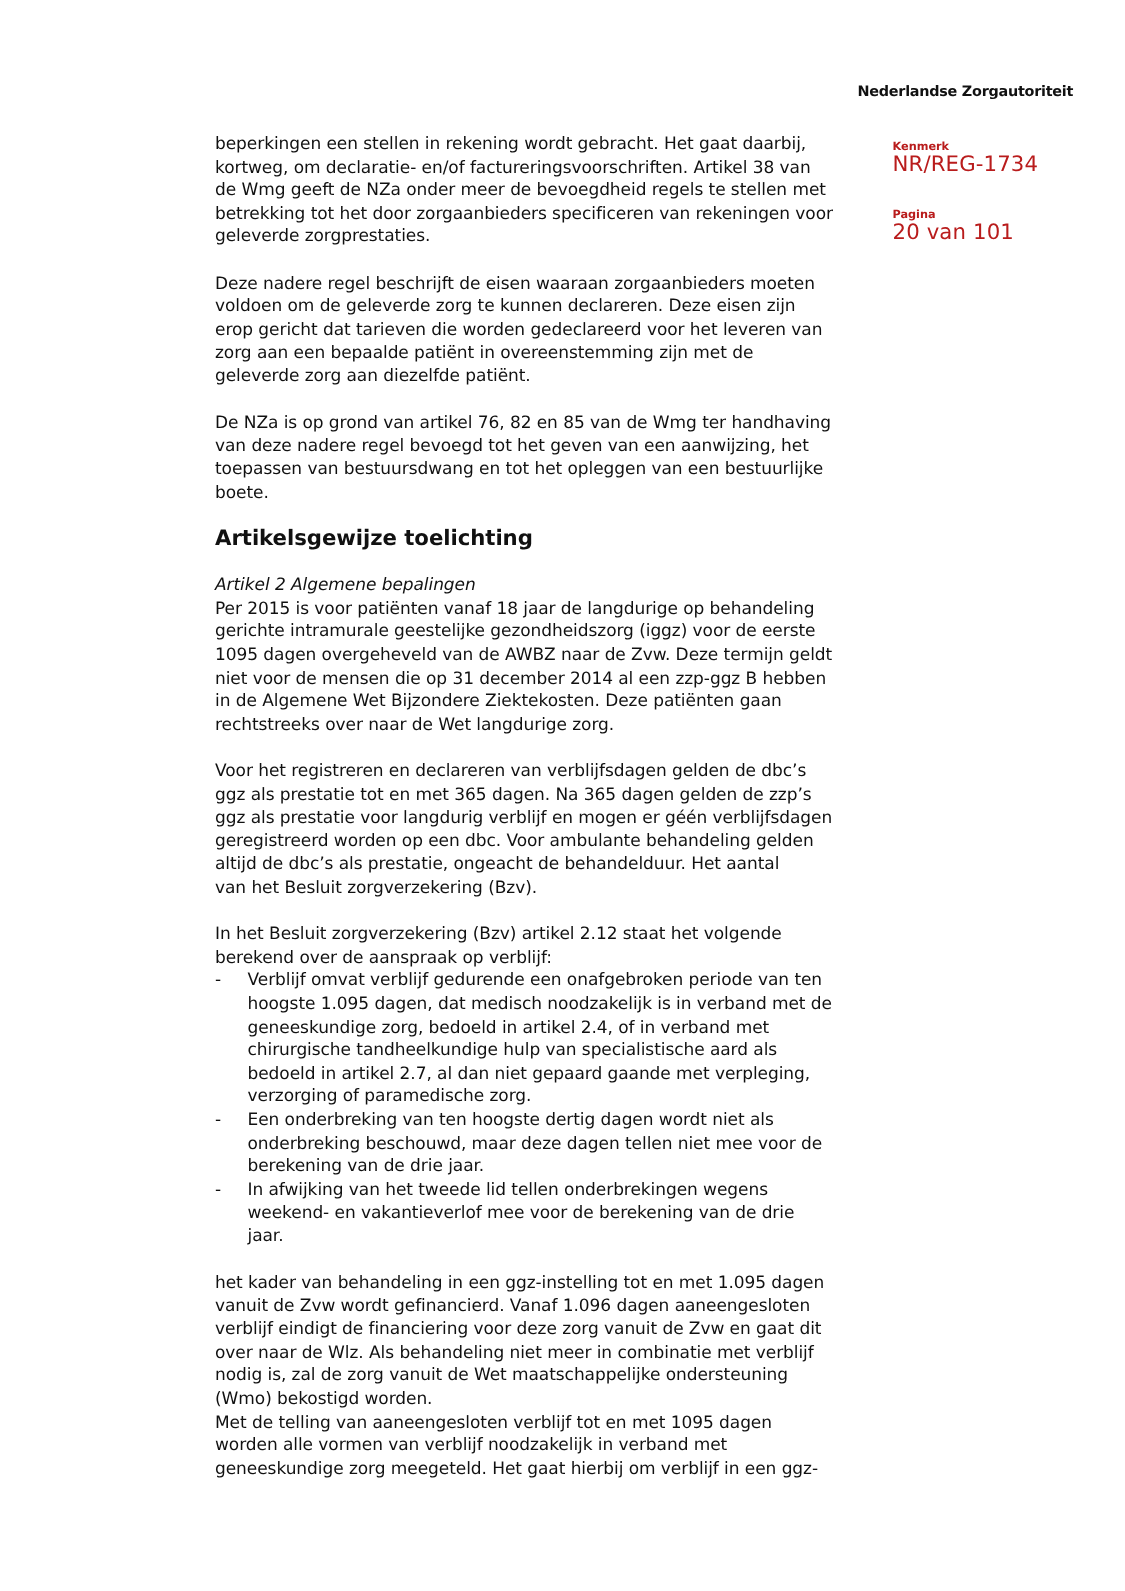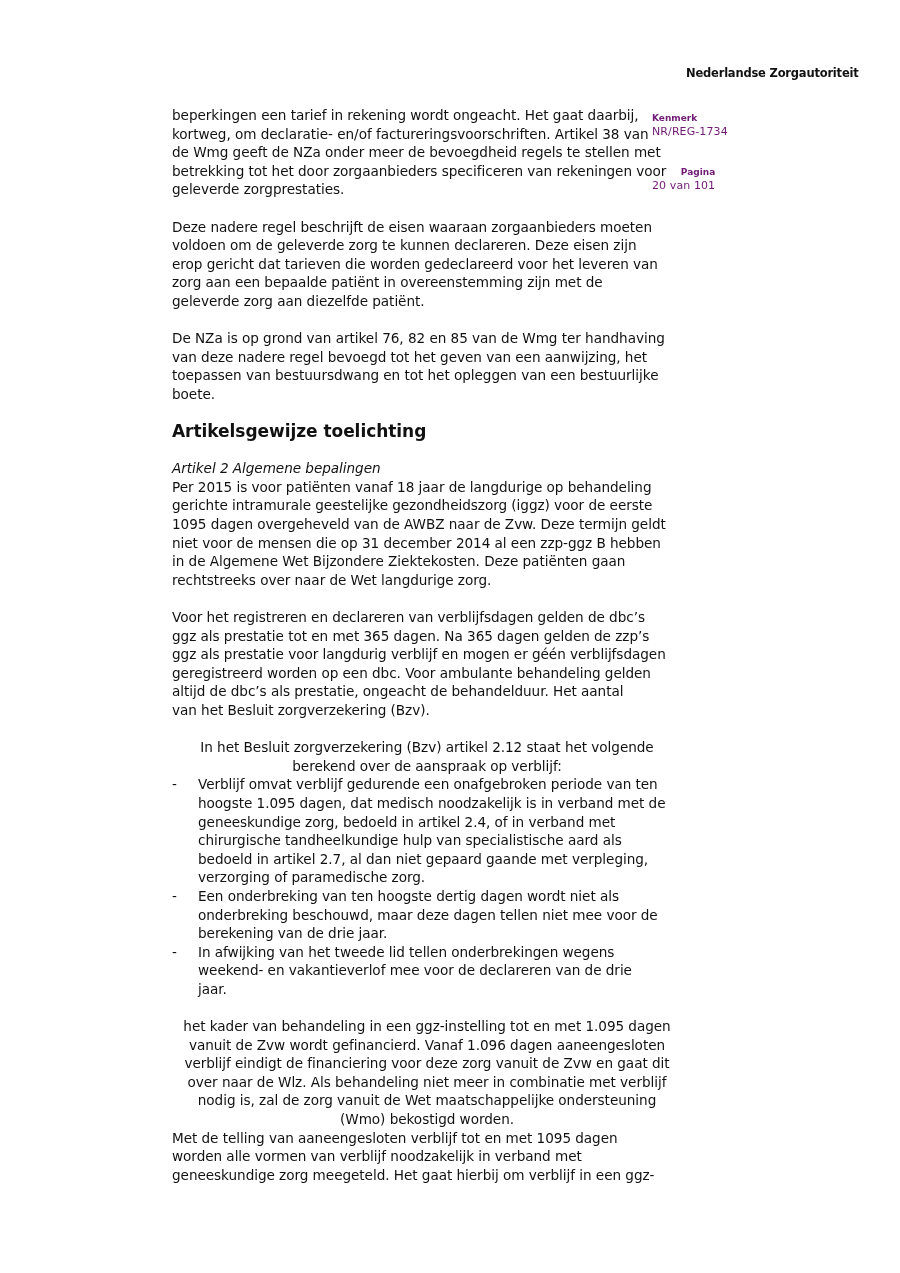--- a/index.html
+++ b/index.html
@@ -2,32 +2,32 @@
 <html><head>
   <meta charset="utf-8">
   <style>
     html, body { margin: 0; padding: 0; background: #ffffff; }
     body { width: 900px; height: 1273px; position: relative; overflow: hidden; color: #111; }
     .org {
       position: absolute; left: 686px; top: 66px;
       font-family: "DejaVu Sans", sans-serif; font-size: 11.5px; font-weight: bold;
       letter-spacing: -0.2px; color: #111;
     }
-    .side { position: absolute; left: 652px; font-family: "DejaVu Sans", sans-serif; color: #701a75; }
+    .side { position: absolute; left: 714px; font-family: "DejaVu Sans", sans-serif; color: #b91c1c; }
     .side .lbl { font-size: 9px; font-weight: bold; line-height: 12px; }
-    .side .val { font-size: 11px; line-height: 16px; letter-spacing: 0.1px; }
+    .side .val { font-size: 17px; line-height: 16px; letter-spacing: 0.1px; }
     .kenmerk { top: 112px; }
-    .pagina { top: 166px; text-align: right; }
+    .pagina { top: 166px; }
     .main {
       position: absolute; left: 172px; top: 106px; width: 510px;
       font-family: "DejaVu Sans", sans-serif; font-size: 13.6px; line-height: 18.6px;
       color: #111; letter-spacing: -0.05px;
     }
     .main p { margin: 0 0 18.6px 0; }
-    .main p.tight { margin-bottom: 0; text-align: center; }
+    .main p.tight { margin-bottom: 0; }
     .heading { font-weight: bold; margin: 0 0 18.6px 0; font-size: 17px; }
     .sub { font-style: italic; margin: 0; }
     ul.dash { list-style: none; margin: 0 0 18.6px 0; padding: 0; }
     ul.dash li { position: relative; padding-left: 26px; }
     ul.dash li .dash-mark { position: absolute; left: 0; top: 0; }
     .line { display: block; white-space: nowrap; }
   </style>
 </head>
 <body>
 
@@ -37,21 +37,21 @@
   <div class="lbl">Kenmerk</div>
   <div class="val">NR/REG-1734</div>
 </div>
 <div class="side pagina">
   <div class="lbl">Pagina</div>
   <div class="val">20 van 101</div>
 </div>
 
 <div class="main">
   <p>
-      <span class="line">beperkingen een tarief in rekening wordt ongeacht. Het gaat daarbij,</span>
+      <span class="line">beperkingen een stellen in rekening wordt gebracht. Het gaat daarbij,</span>
       <span class="line">kortweg, om declaratie- en/of factureringsvoorschriften. Artikel 38 van</span>
       <span class="line">de Wmg geeft de NZa onder meer de bevoegdheid regels te stellen met</span>
       <span class="line">betrekking tot het door zorgaanbieders specificeren van rekeningen voor</span>
       <span class="line">geleverde zorgprestaties.</span>
     </p>
   <p>
       <span class="line">Deze nadere regel beschrijft de eisen waaraan zorgaanbieders moeten</span>
       <span class="line">voldoen om de geleverde zorg te kunnen declareren. Deze eisen zijn</span>
       <span class="line">erop gericht dat tarieven die worden gedeclareerd voor het leveren van</span>
       <span class="line">zorg aan een bepaalde patiënt in overeenstemming zijn met de</span>
@@ -89,21 +89,21 @@
     <li>
       <span class="dash-mark">-</span>
       <span><span class="line">Verblijf omvat verblijf gedurende een onafgebroken periode van ten</span><span class="line">hoogste 1.095 dagen, dat medisch noodzakelijk is in verband met de</span><span class="line">geneeskundige zorg, bedoeld in artikel 2.4, of in verband met</span><span class="line">chirurgische tandheelkundige hulp van specialistische aard als</span><span class="line">bedoeld in artikel 2.7, al dan niet gepaard gaande met verpleging,</span><span class="line">verzorging of paramedische zorg.</span></span>
     </li>
     <li>
       <span class="dash-mark">-</span>
       <span><span class="line">Een onderbreking van ten hoogste dertig dagen wordt niet als</span><span class="line">onderbreking beschouwd, maar deze dagen tellen niet mee voor de</span><span class="line">berekening van de drie jaar.</span></span>
     </li>
     <li>
       <span class="dash-mark">-</span>
-      <span><span class="line">In afwijking van het tweede lid tellen onderbrekingen wegens</span><span class="line">weekend- en vakantieverlof mee voor de declareren van de drie</span><span class="line">jaar.</span></span>
+      <span><span class="line">In afwijking van het tweede lid tellen onderbrekingen wegens</span><span class="line">weekend- en vakantieverlof mee voor de berekening van de drie</span><span class="line">jaar.</span></span>
     </li>
   </ul>
   <p class="tight">
       <span class="line">het kader van behandeling in een ggz-instelling tot en met 1.095 dagen</span>
       <span class="line">vanuit de Zvw wordt gefinancierd. Vanaf 1.096 dagen aaneengesloten</span>
       <span class="line">verblijf eindigt de financiering voor deze zorg vanuit de Zvw en gaat dit</span>
       <span class="line">over naar de Wlz. Als behandeling niet meer in combinatie met verblijf</span>
       <span class="line">nodig is, zal de zorg vanuit de Wet maatschappelijke ondersteuning</span>
       <span class="line">(Wmo) bekostigd worden.</span>
     </p>

